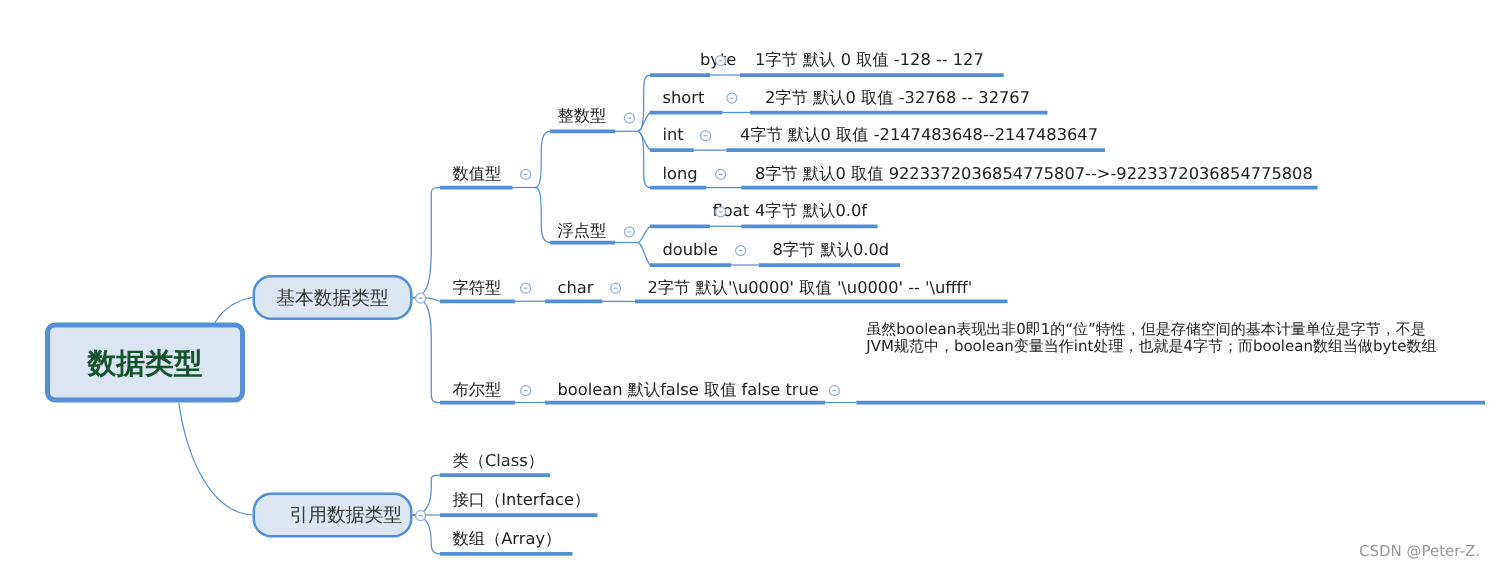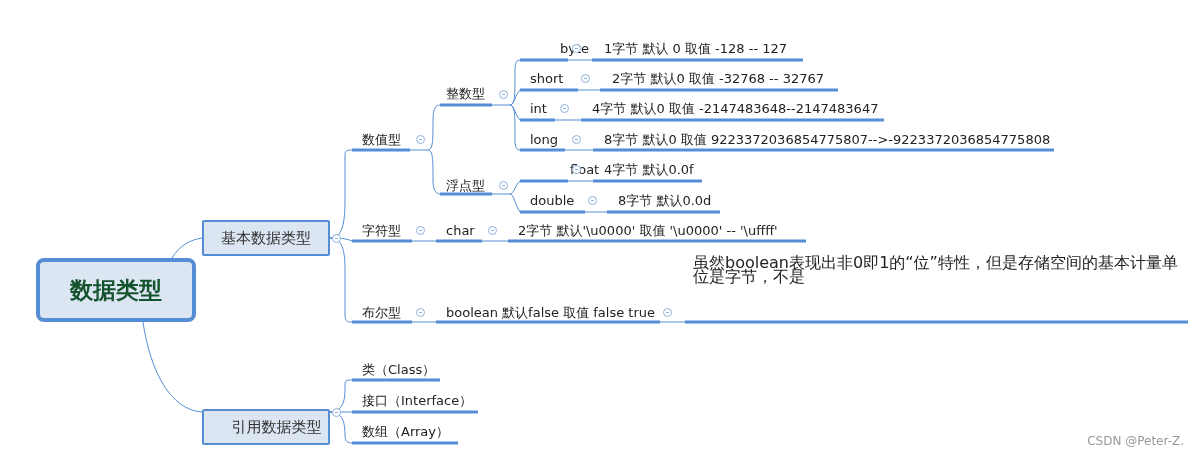--- a/index.html
+++ b/index.html
@@ -7,26 +7,26 @@
          font-family:"DejaVu Sans","Liberation Sans",sans-serif; color:#222; }
   svg.links { position:absolute; left:0; top:0; width:1194px; height:456px; }
   .root {
     position:absolute; left:36px; top:258px; width:160px; height:64px;
     border:4px solid #558ed5; border-radius:8px; background:#dce6f2;
     box-sizing:border-box; display:flex; align-items:center; justify-content:center;
     font-weight:bold; font-size:23px; color:#14532d;
   }
   .main {
     position:absolute; width:128px; height:36px; box-sizing:border-box;
-    border:2px solid #558ed5; border-radius:2px; background:#dce6f2;
+    border:2px solid #558ed5; border-radius:15px; background:#dce6f2;
     display:flex; align-items:center; justify-content:center;
     font-size:15px; color:#333;
   }
   .lbl { position:absolute; font-size:13px; color:#222; white-space:nowrap; line-height:16px; }
-  .note { position:absolute; font-size:16px; color:#222; line-height:14px; width:500px; }
+  .note { position:absolute; font-size:12px; color:#222; line-height:14px; width:500px; }
   .toggle { position:absolute; width:9px; height:9px; border:1px solid #8fb0dc; border-radius:50%;
             box-sizing:border-box; background:#fff; }
   .toggle::after { content:""; position:absolute; left:2px; top:3px; width:3px; height:1px; background:#8fb0dc; }
   .watermark { position:absolute; right:10px; bottom:8px; font-size:12px; color:#999; }
 </style>
 </head>
 <body>
 
 <svg class="links" viewBox="0 0 1194 456">
   <g fill="none" stroke="#558ed5" stroke-width="1">
@@ -100,21 +100,21 @@
 
 <div class="root">
   <span>数据类型</span>
 </div>
 
 <div class="main" style="left:202px;top:220px;">
   <span>基本数据类型</span>
 </div>
 <div class="toggle" style="left:332px;top:234px;"></div>
 
-<div class="main" style="left:202px;top:409px;padding-left:21px;">
+<div class="main" style="left:202px;top:394px;padding-left:21px;">
   <span>引用数据类型</span>
 </div>
 <div class="toggle" style="left:332px;top:408px;"></div>
 
 <div class="lbl" style="left:362px;top:132px;">数值型</div>
 <div class="toggle" style="left:416px;top:135px;"></div>
 
 <div class="lbl" style="left:446px;top:86px;">整数型</div>
 <div class="toggle" style="left:499px;top:90px;"></div>
 
@@ -152,19 +152,20 @@
 <div class="lbl" style="left:618px;top:193px;">8字节 默认0.0d</div>
 
 <div class="lbl" style="left:446px;top:223px;">char</div>
 <div class="toggle" style="left:488px;top:226px;"></div>
 <div class="lbl" style="left:518px;top:223px;">2字节 默认'\u0000'  取值   '\u0000'    -- '\uffff'</div>
 
 <div class="lbl" style="left:446px;top:305px;">boolean  默认false 取值 false  true</div>
 <div class="toggle" style="left:663px;top:308px;"></div>
 <div class="note" style="left:693px;top:256px;">
   <div>虽然boolean表现出非0即1的“位”特性，但是存储空间的基本计量单位是字节，不是</div>
+  <div>JVM规范中，boolean变量当作int处理，也就是4字节；而boolean数组当做byte数组</div>
 </div>
 
 <div class="lbl" style="left:362px;top:362px;">类（Class）</div>
 <div class="lbl" style="left:362px;top:393px;">接口（Interface）</div>
 <div class="lbl" style="left:362px;top:424px;">数组（Array）</div>
 
 <div class="watermark">CSDN @Peter-Z.</div>
 
 </body></html>

